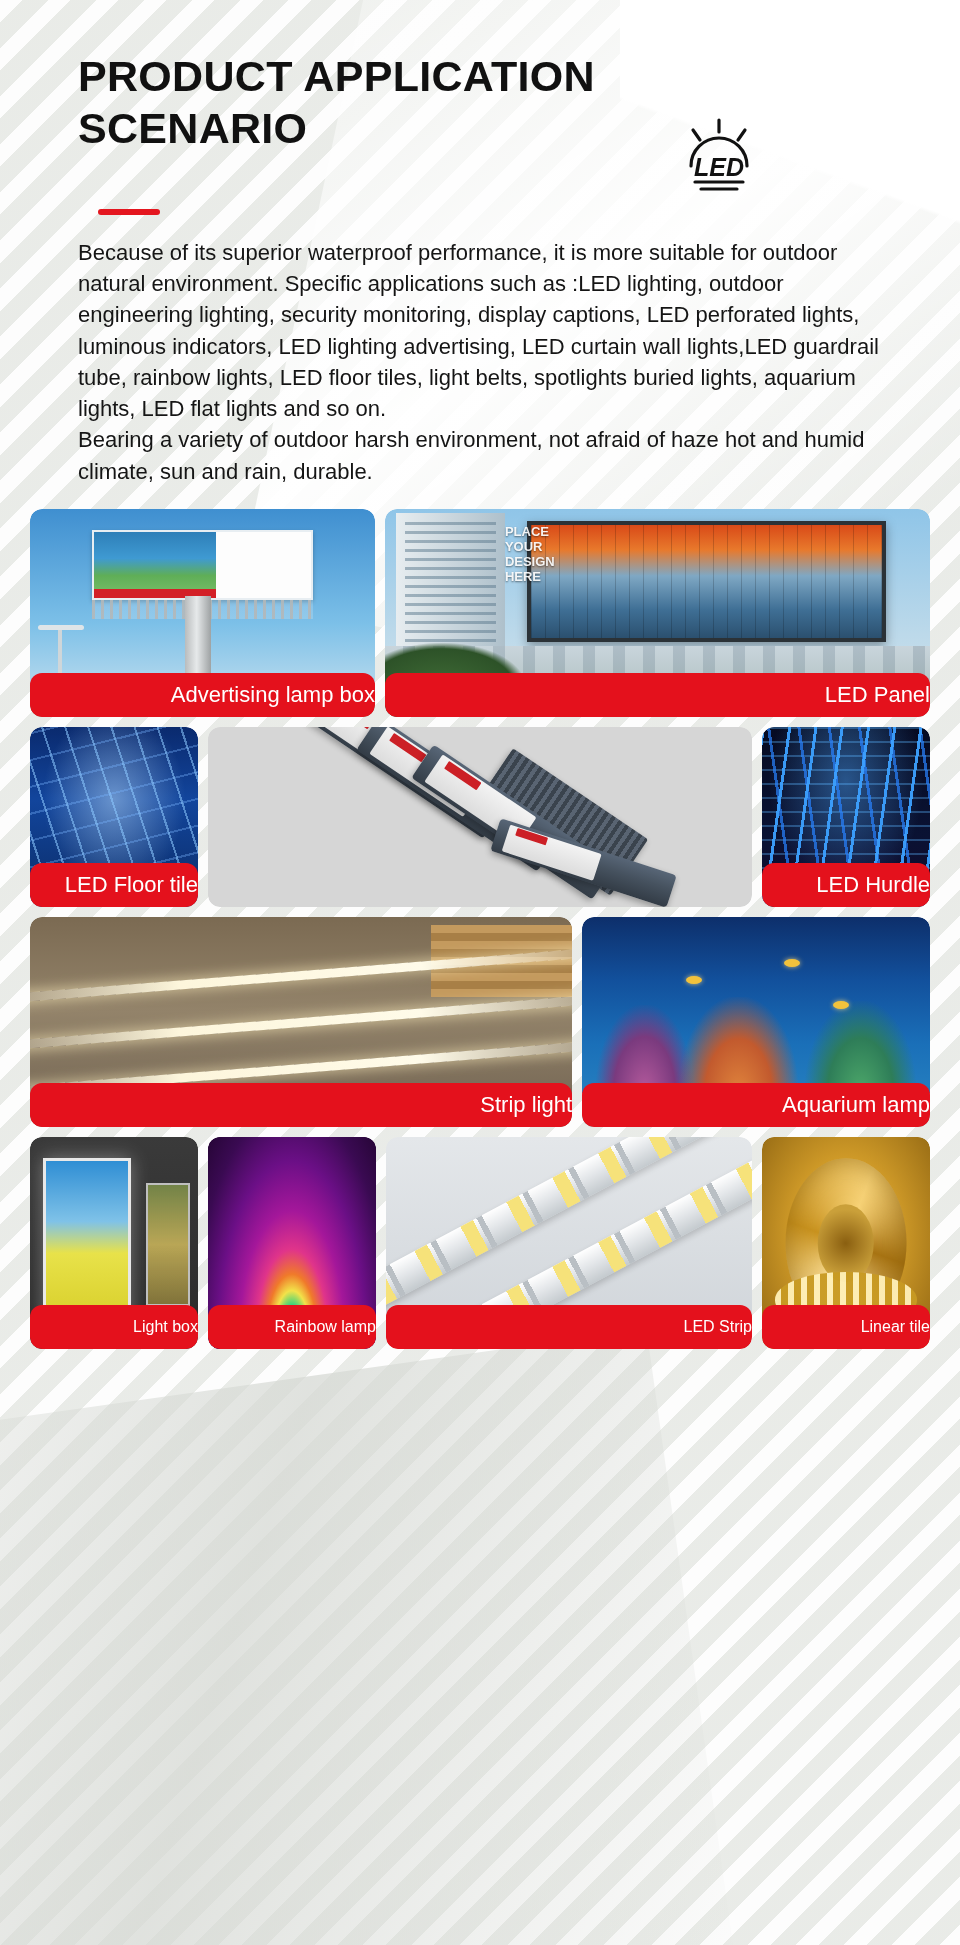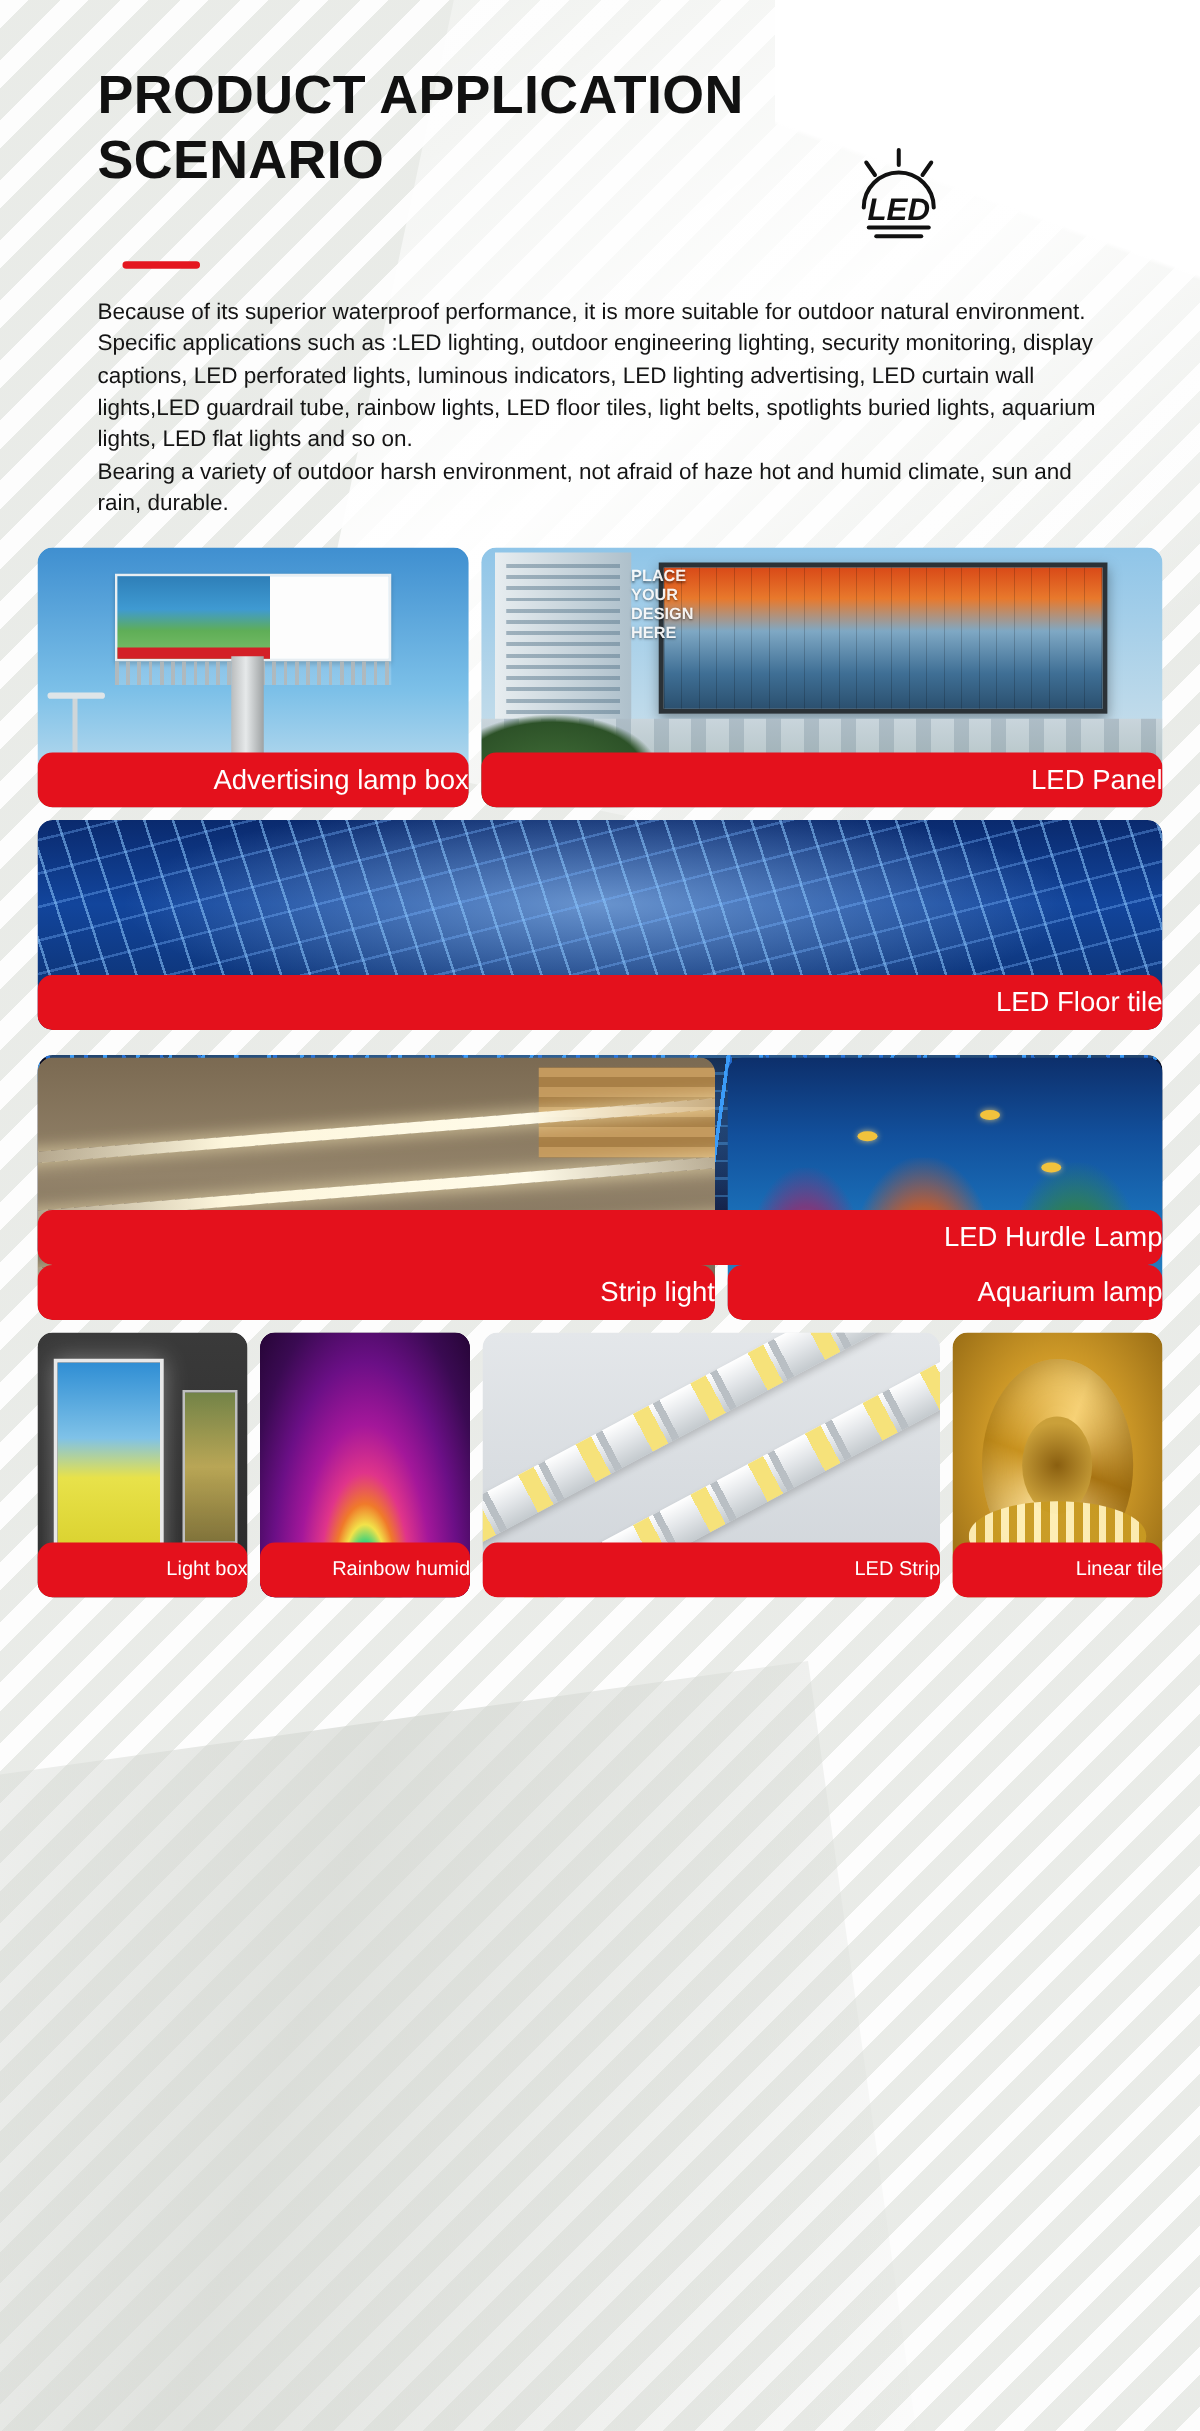--- a/index.html
+++ b/index.html
@@ -78,21 +78,21 @@
     height: 6px;
     border-radius: 3px;
     background: #e4161f;
     margin: 54px 0 0 20px;
   }
 
   
   .body-copy {
     margin: 22px 0 0 78px;
     width: 818px;
-    font-size: 18px;
+    font-size: 22px;
     line-height: 1.42;
     color: #151515;
     white-space: pre-line;
   }
 
   
   .gallery {
     margin: 22px auto 0 auto;
     width: 900px;
   }
@@ -122,21 +122,21 @@
     line-height: 44px;
     height: 44px;
     z-index: 5;
   }
 
   
   .row1 { height: 208px; }
   .row1 .cell-a { flex: 0 0 345px; }
   .row1 .cell-b { flex: 1; }
 
-  .row2 { height: 180px; flex-direction: column; }
+  .row2 { height: 180px; }
   .row2 .cell-a { flex: 0 0 168px; }
   .row2 .cell-b { flex: 1; }
   .row2 .cell-c { flex: 0 0 168px; }
 
   .row3 { height: 210px; }
   .row3 .cell-a { flex: 0 0 348px; }
   .row3 .cell-b { flex: 1; }
 
   .row4 { height: 212px; }
   .row4 .cell-a { flex: 0 0 168px; }
@@ -533,21 +533,21 @@
           <div class="poster"></div>
           <div class="poster2"></div>
         </div>
         <div class="caption">Light box</div>
       </div>
 
       <div class="cell cell-b">
         <div class="photo ph-rainbow">
           <div class="people"></div>
         </div>
-        <div class="caption">Rainbow humid</div>
+        <div class="caption">Rainbow lamp</div>
       </div>
 
       <div class="cell cell-c">
         <div class="photo ph-ledstrip">
           <div class="bar bar1"></div>
           <div class="bar bar2"></div>
         </div>
         <div class="caption">LED Strip</div>
       </div>
 

